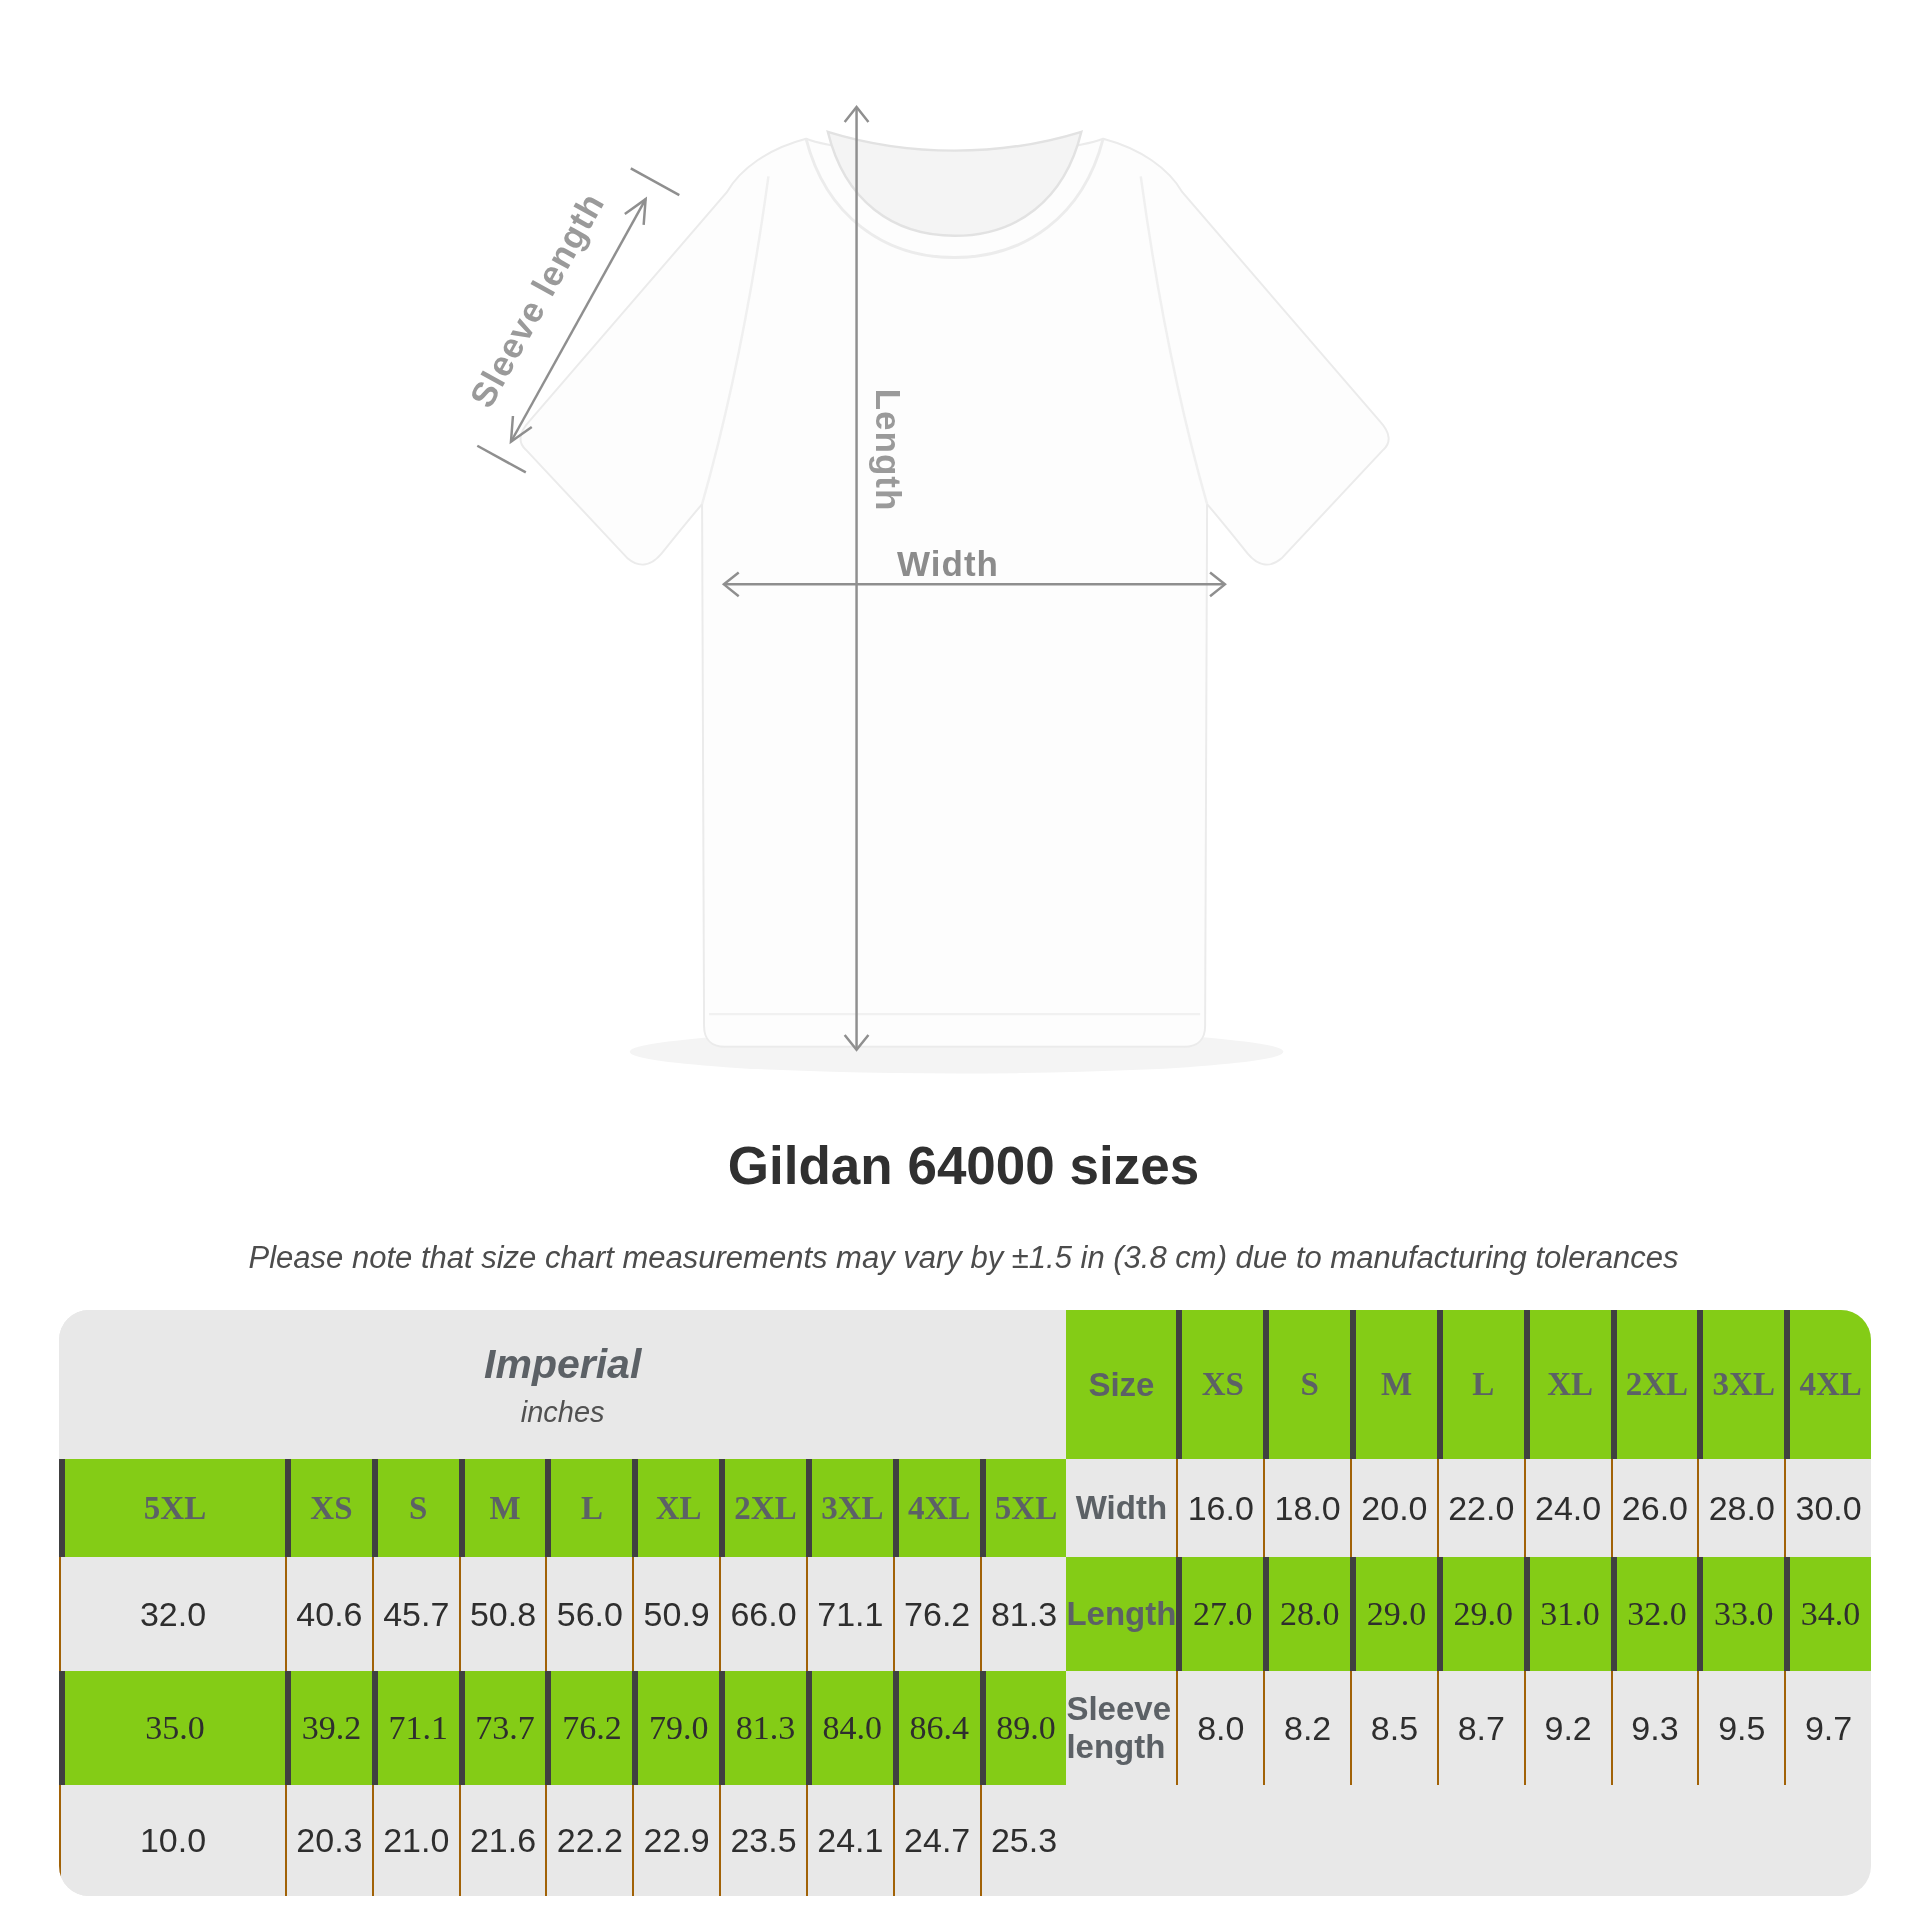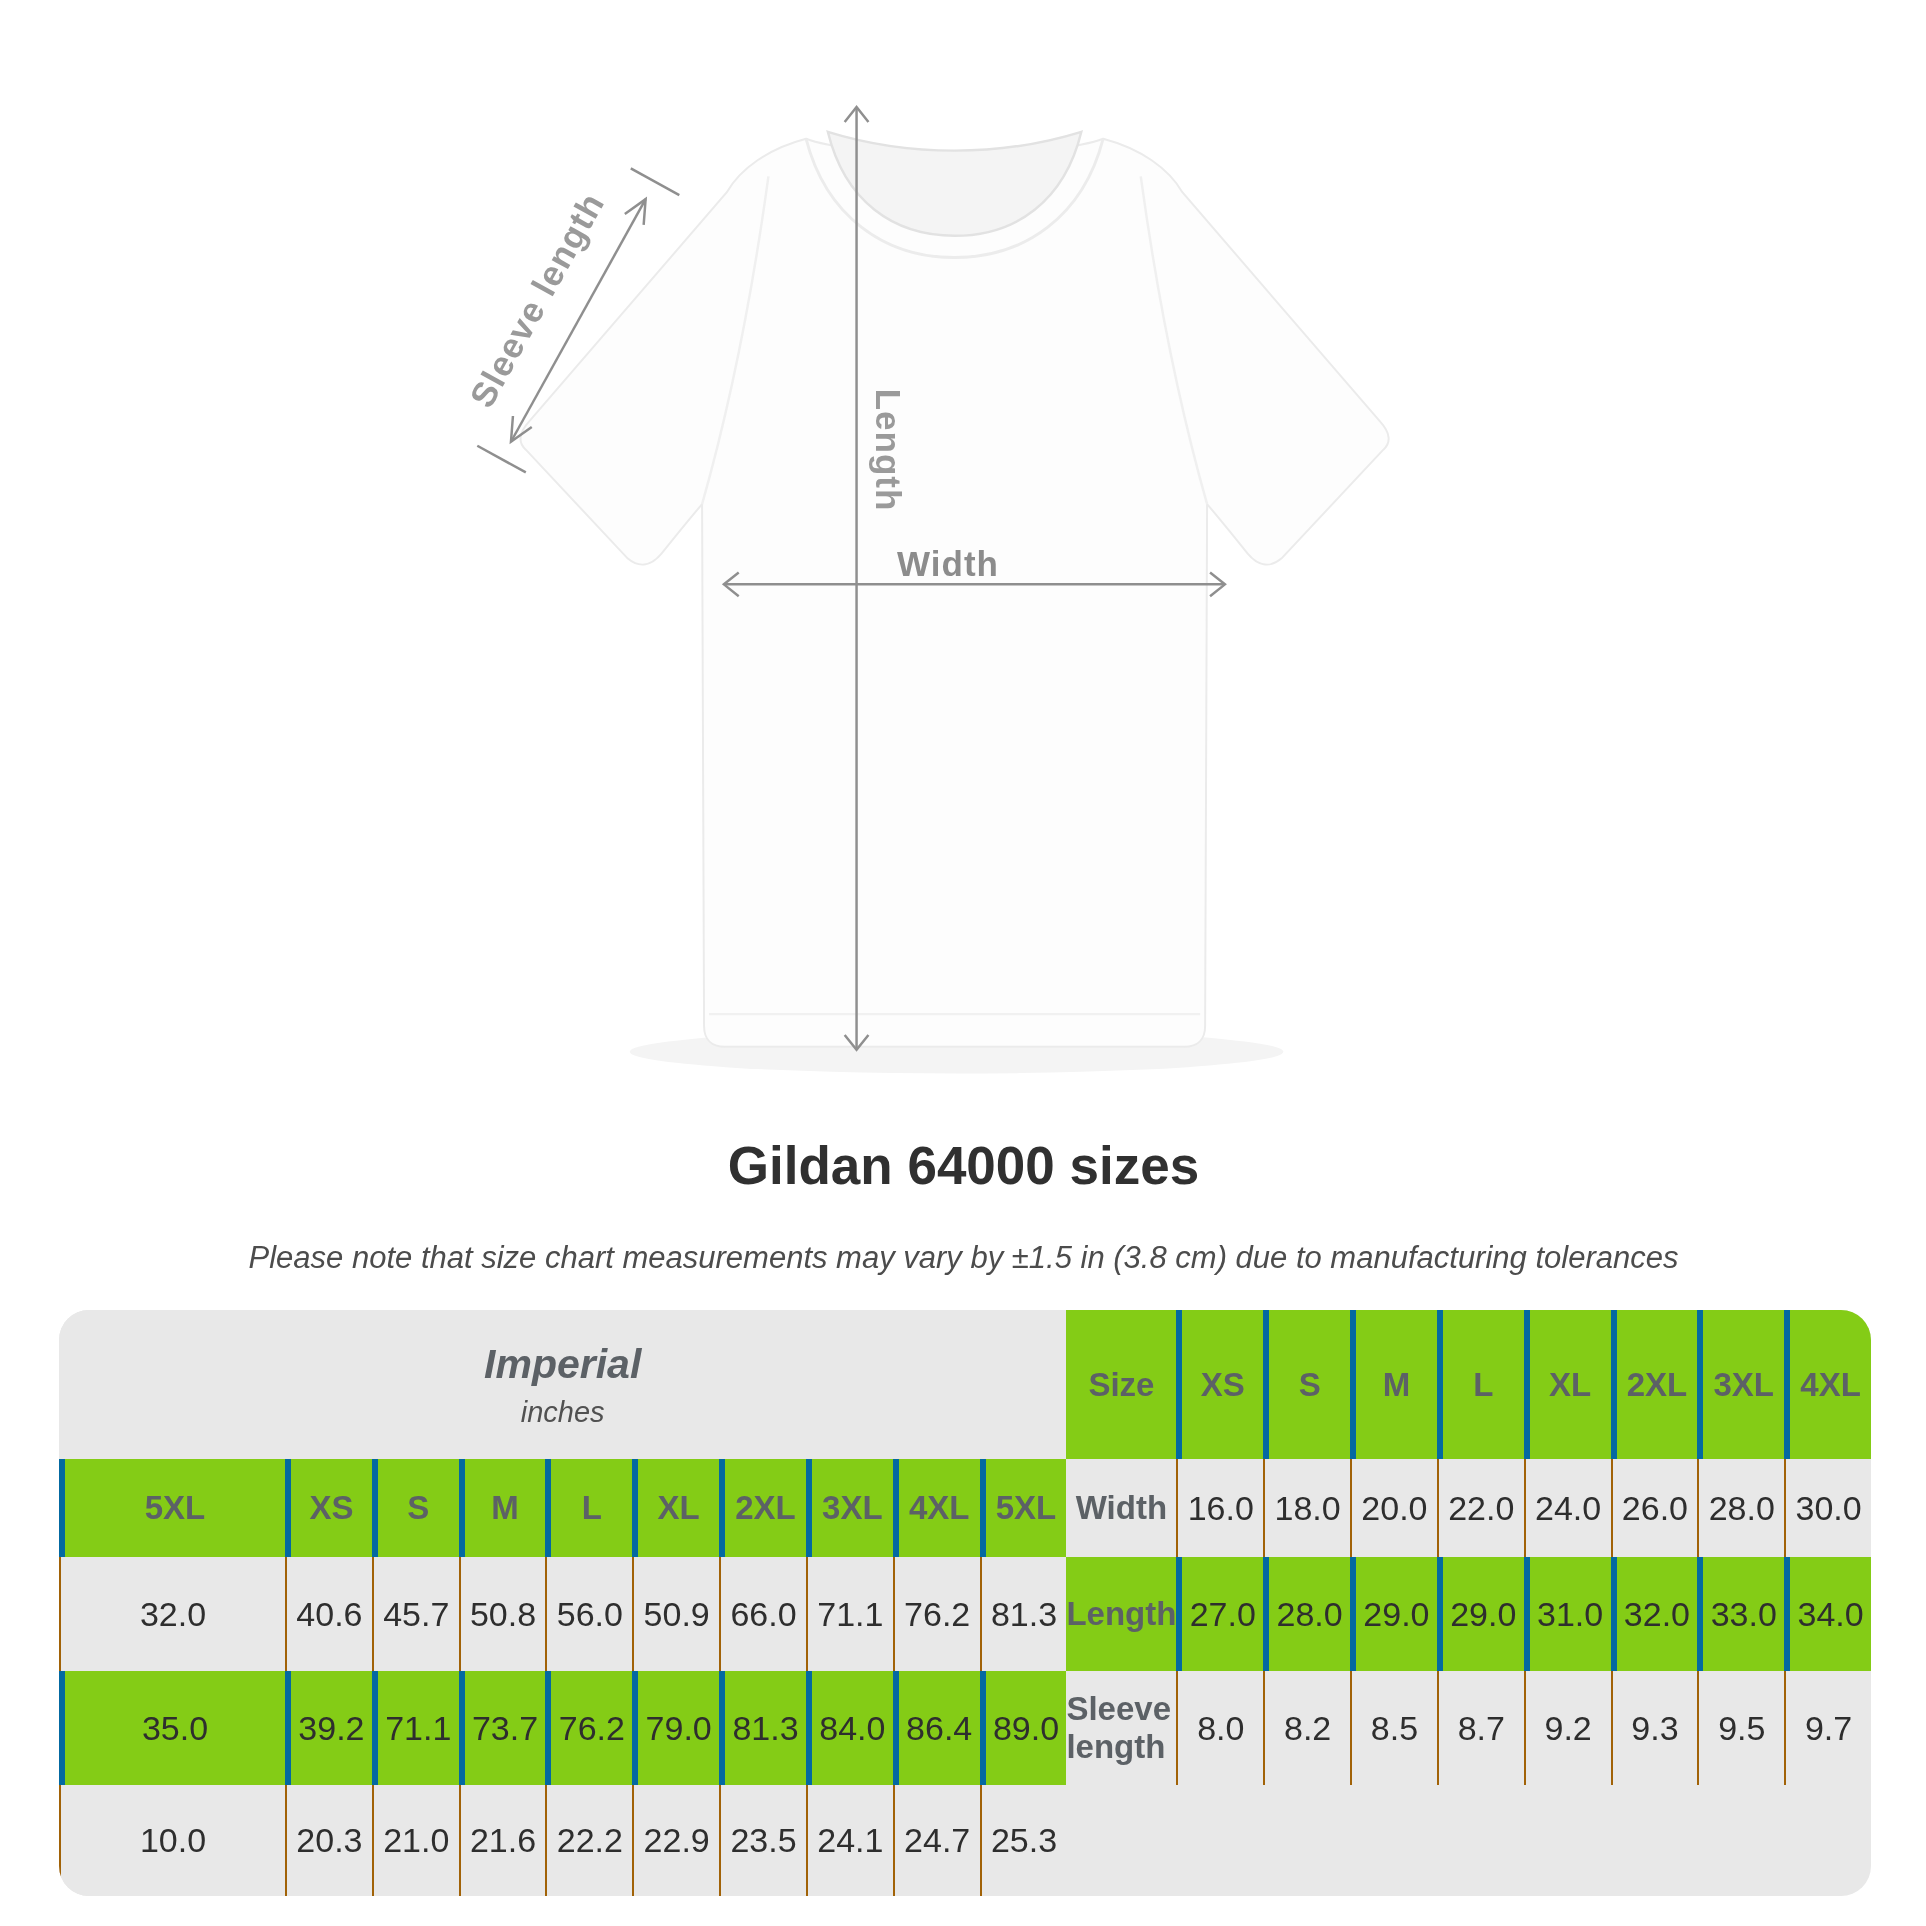--- a/index.html
+++ b/index.html
@@ -32,21 +32,21 @@
     display:grid;grid-template-columns:226px repeat(18,1fr);
     grid-template-rows:149px 98px 114px 114px 1fr;
     margin-top:31px;
   }
   .cell{display:flex;align-items:center;justify-content:center;box-sizing:border-box;}
   .unit-head{flex-direction:column;gap:8px;background:#e8e8e8;}
   .unit-title{font-size:41px;font-weight:bold;font-style:italic;color:#5c6166;}
   .unit-sub{font-size:29px;font-style:italic;color:#515151;}
   .wbg{background:#84cc16;}
   .gbg{background:#e8e8e8;}
-  .sepw{border-left:6px solid #0369a1;}
+  .sepw{border-left:6px solid #404040;font-family:Liberation Serif, serif;}
   .sepg{border-left:2px solid #a16207;}
   .lab{font-weight:bold;color:#5c6166;font-size:33px;}
   .sizehead{font-weight:bold;color:#5c6166;font-size:33px;}
   .val{color:#2e2e2e;font-size:34px;}
 </style>
 </head>
 <body>
 
 <div class="canvas">
 

